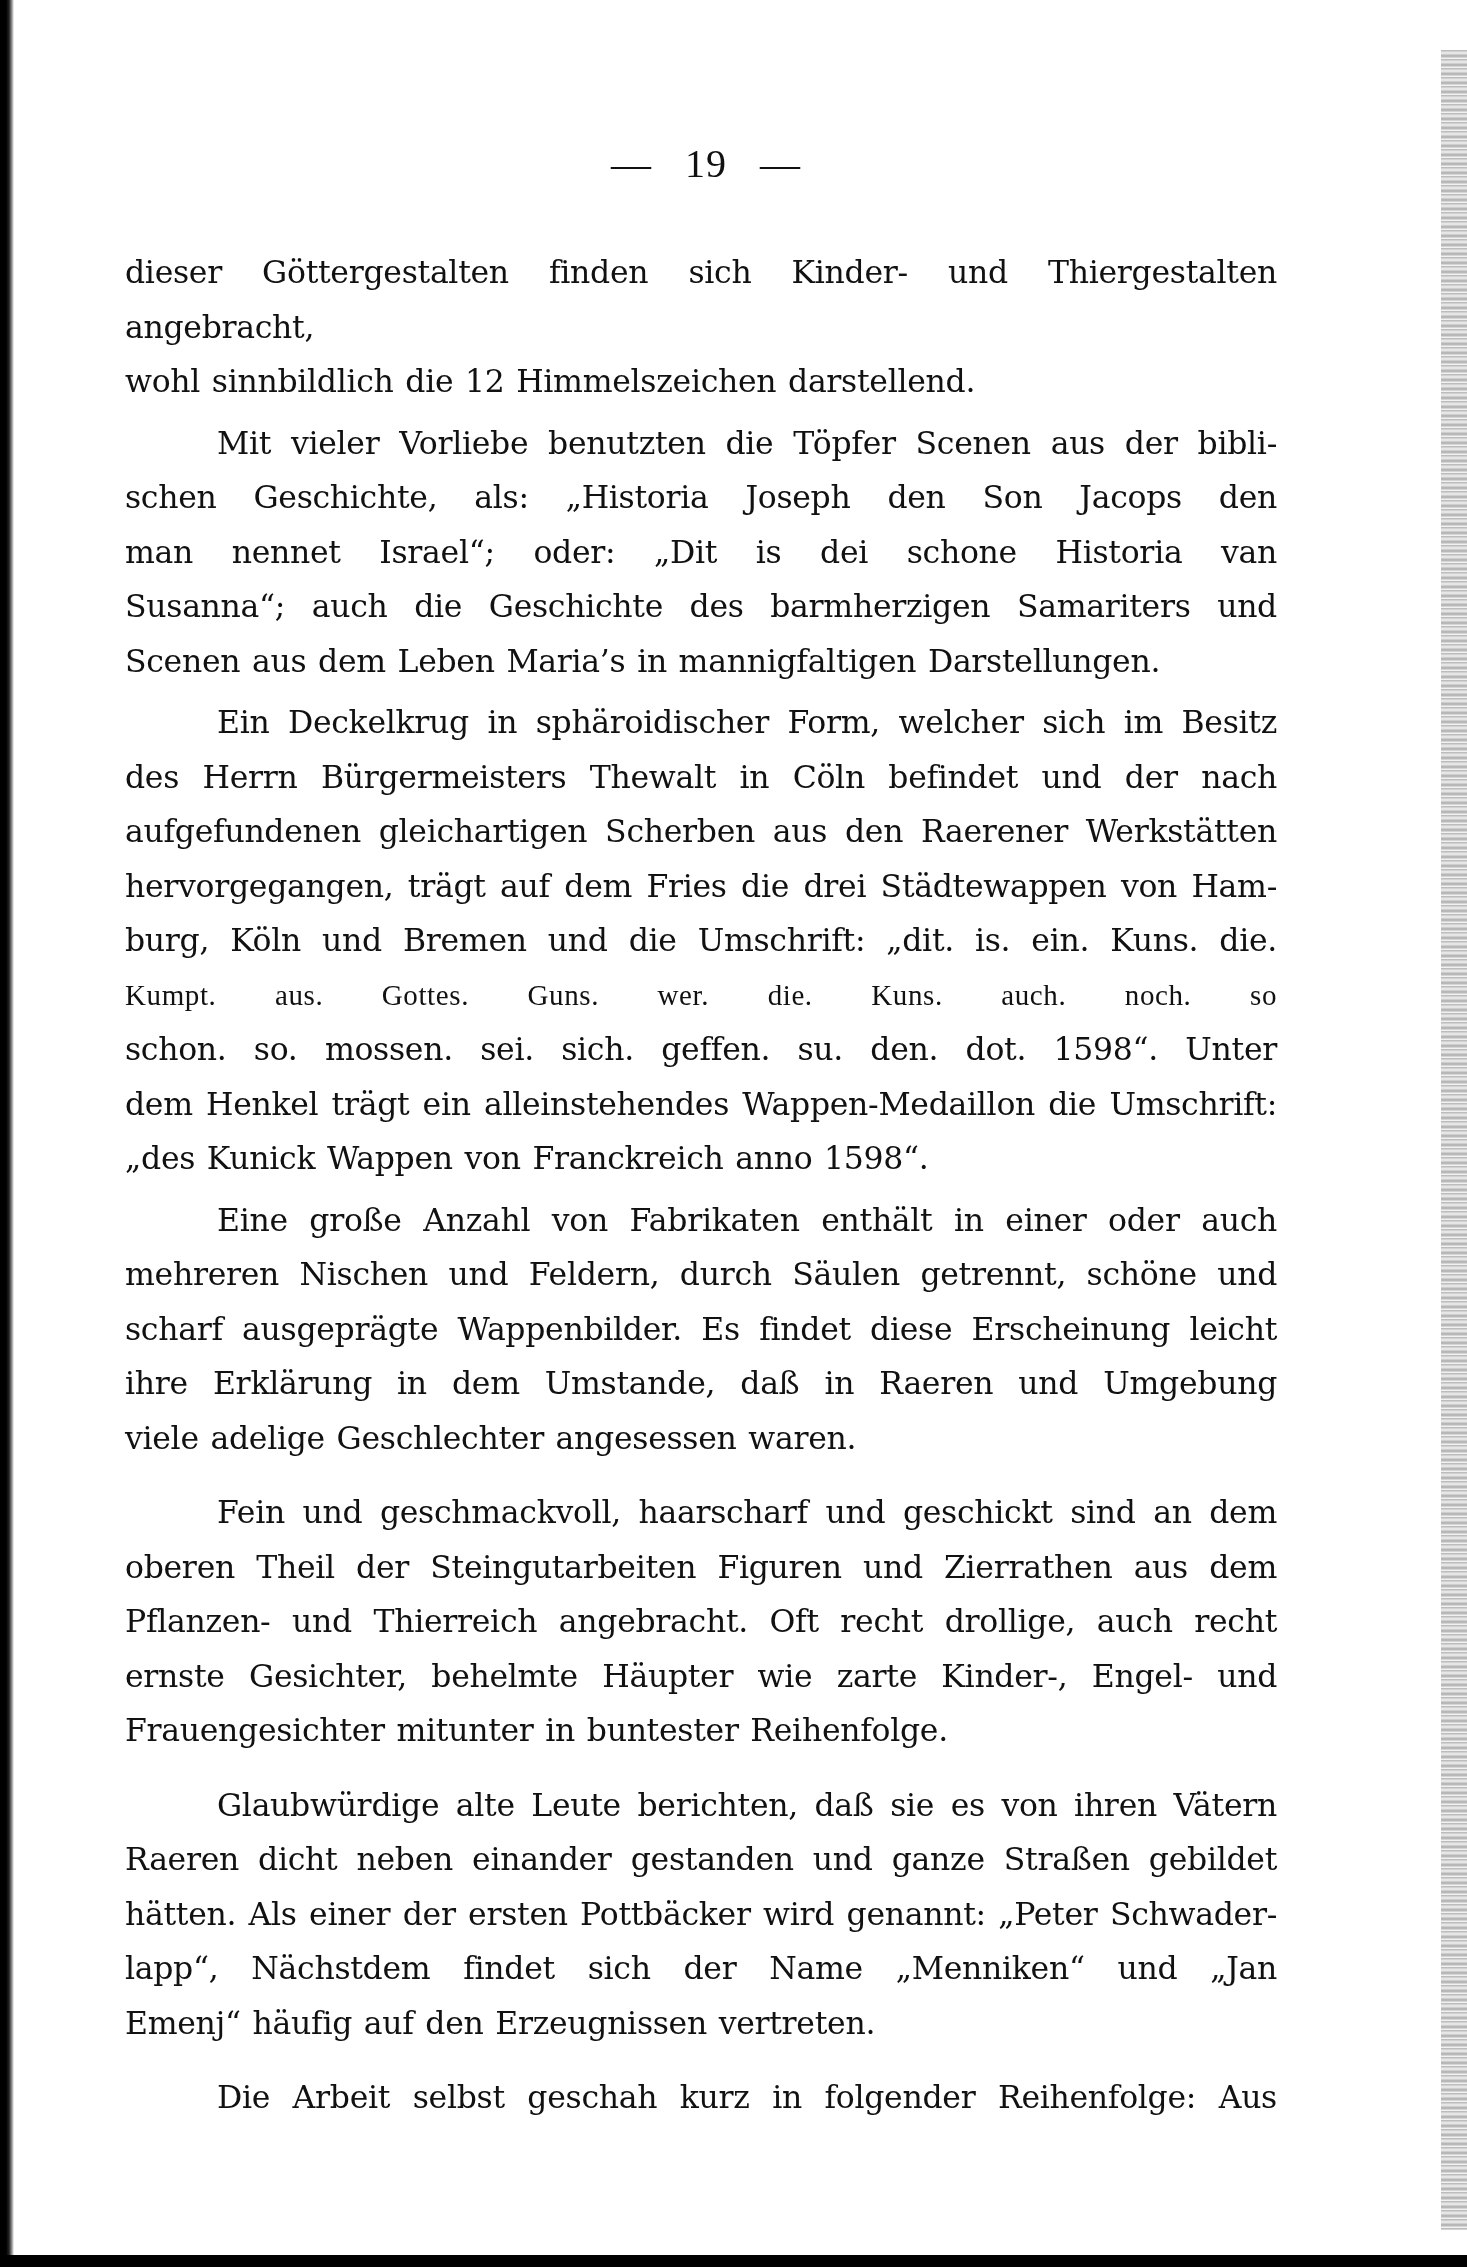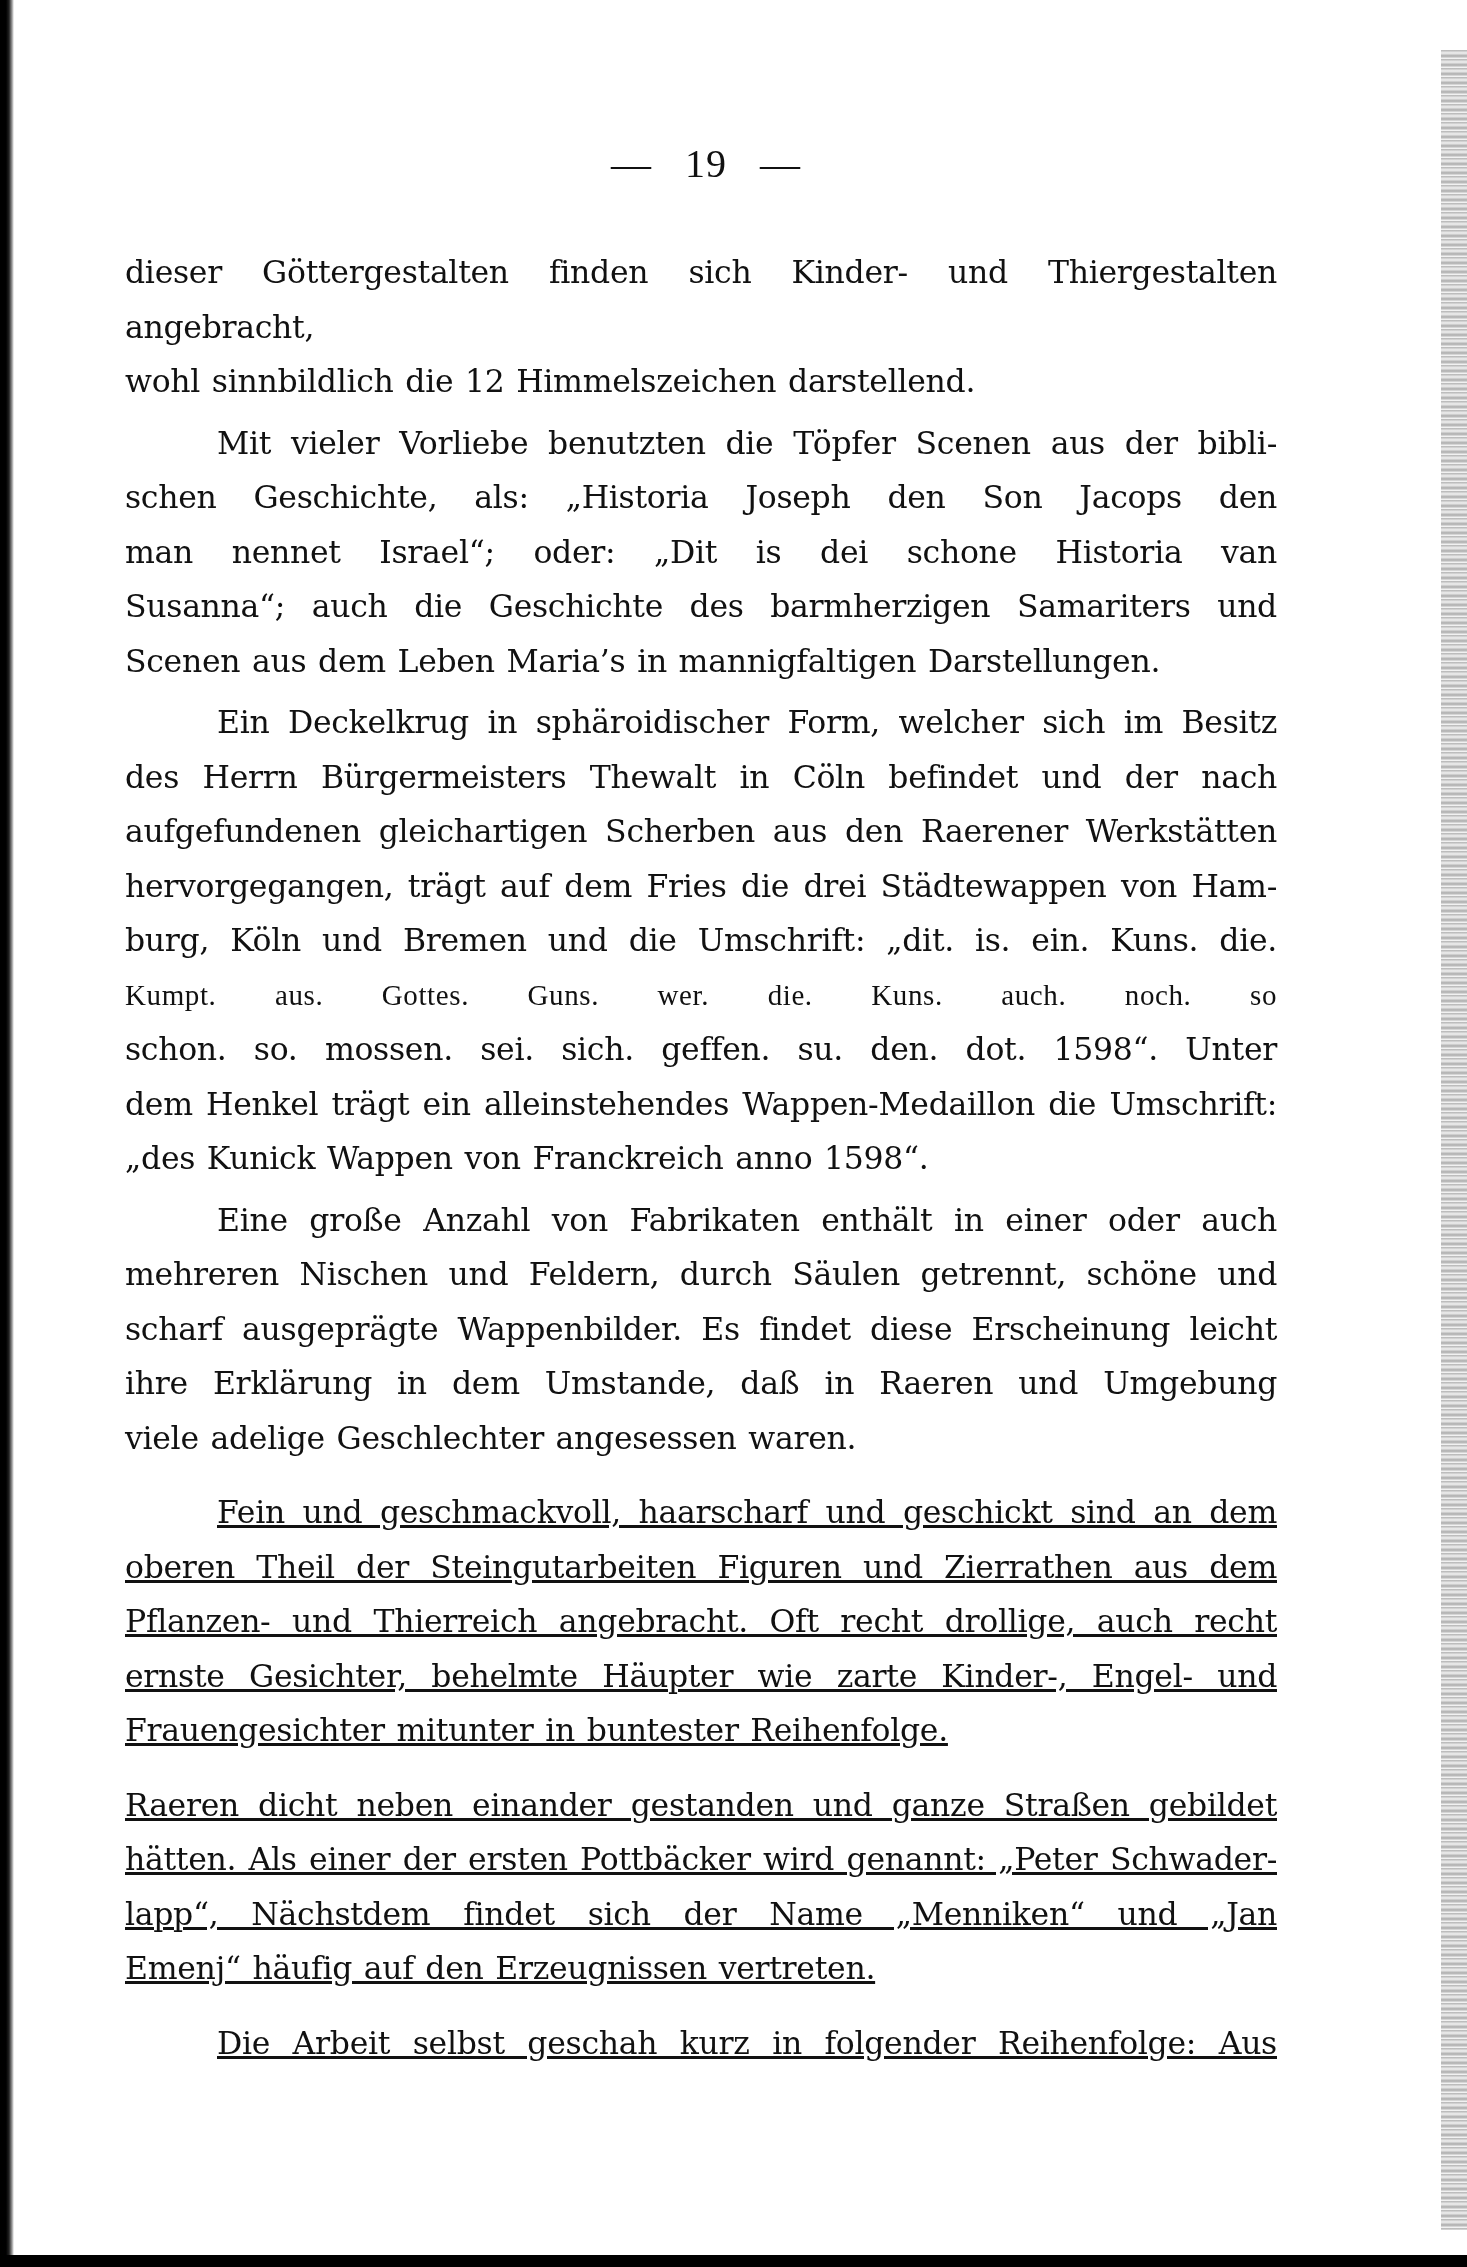--- a/index.html
+++ b/index.html
@@ -62,21 +62,20 @@
       text-align: justify;
       text-align-last: left;
       word-spacing: 2px;
       letter-spacing: -0.3px;
     }
     .para + .para {
       margin-top: 6px;
     }
     .para.gap-before {
       margin-top: 20px;
-      text-decoration: underline;
     }
     .antiqua {
       font-family: "Liberation Serif", serif;
       font-size: 29px;
       letter-spacing: 0.6px;
     }
     .line {
       display: block;
       text-align: justify;
       text-align-last: justify;
@@ -139,20 +138,21 @@
 
   <div class="para gap-before">
     <span class="line indent">Fein und geschmackvoll, haarscharf und geschickt sind an dem</span>
     <span class="line">oberen Theil der Steingutarbeiten Figuren und Zierrathen aus dem</span>
     <span class="line">Pflanzen- und Thierreich angebracht. Oft recht drollige, auch recht</span>
     <span class="line">ernste Gesichter, behelmte Häupter wie zarte Kinder-, Engel- und</span>
     <span class="line last">Frauengesichter mitunter in buntester Reihenfolge.</span>
   </div>
 
   <div class="para gap-before">
+    <span class="line indent">Glaubwürdige alte Leute berichten, daß sie es von ihren Vätern</span>
     <span class="line">Raeren dicht neben einander gestanden und ganze Straßen gebildet</span>
     <span class="line">hätten. Als einer der ersten Pottbäcker wird genannt: „Peter Schwader-</span>
     <span class="line">lapp“, Nächstdem findet sich der Name „Menniken“ und „Jan</span>
     <span class="line last">Emenj“ häufig auf den Erzeugnissen vertreten.</span>
   </div>
 
   <div class="para gap-before">
     <span class="line indent">Die Arbeit selbst geschah kurz in folgender Reihenfolge: Aus</span>
   </div>
 

